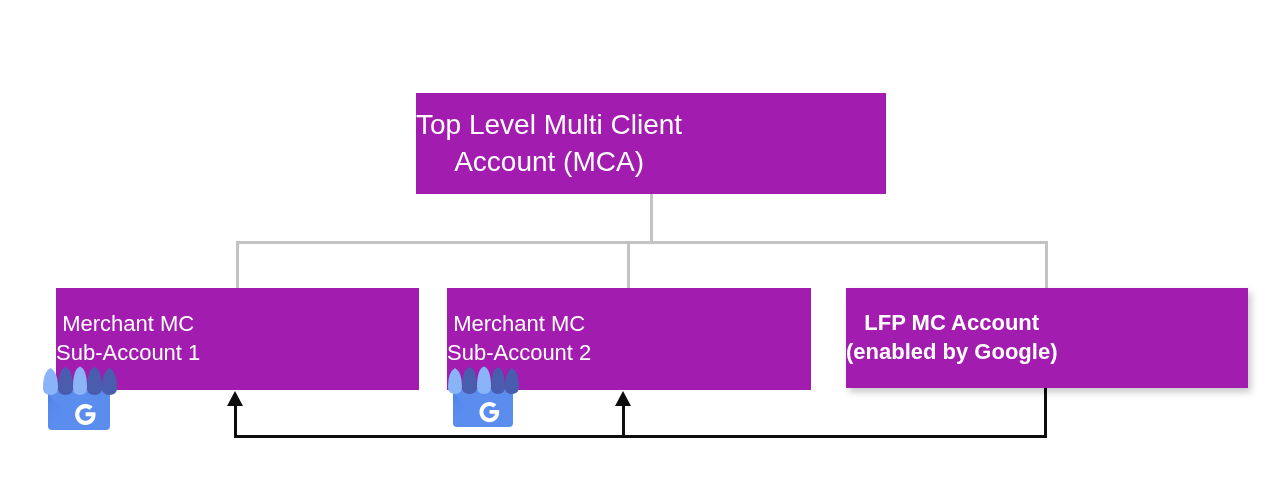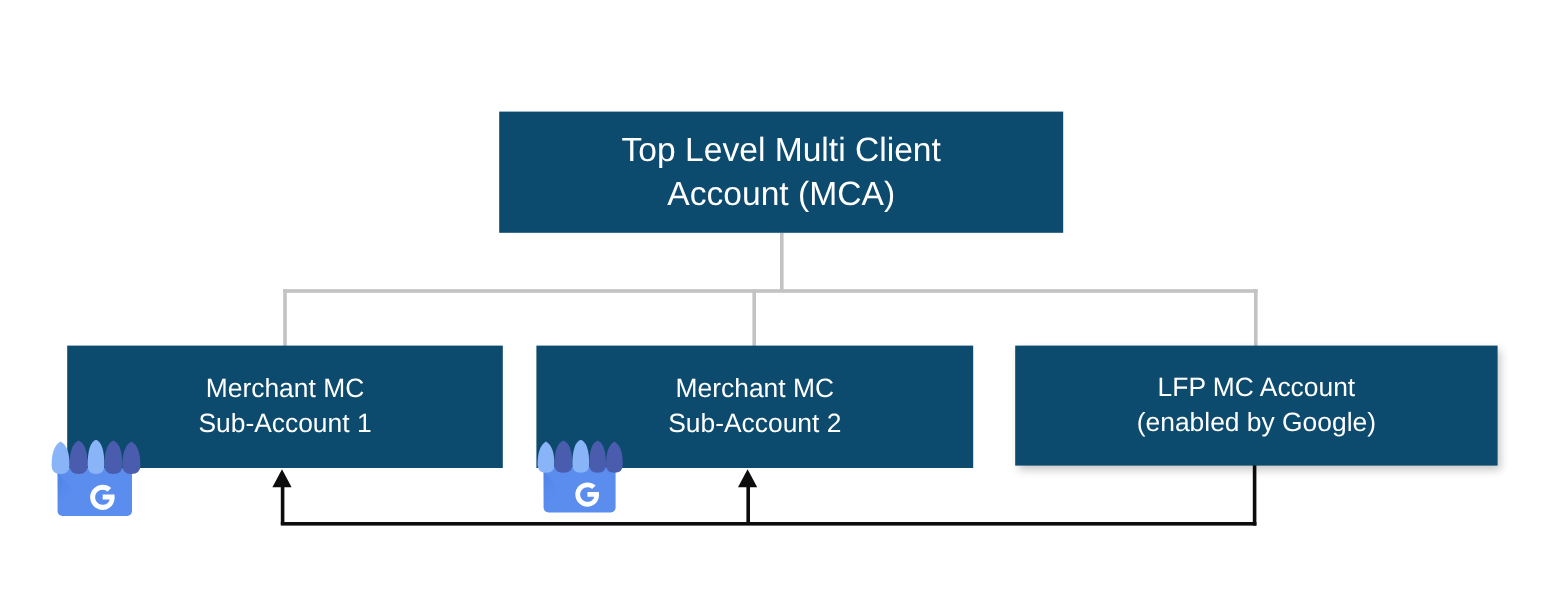--- a/index.html
+++ b/index.html
@@ -12,25 +12,25 @@
     width: 1286px;
     height: 501px;
     background: #ffffff;
     font-family: "Liberation Sans", sans-serif;
     overflow: hidden;
   }
 
   
   .node {
     position: absolute;
-    background: #0c4a6e;
+    background: #a21caf;
     color: #ffffff;
     display: flex;
     align-items: center;
-    justify-content: center;
+    justify-content: flex-start;
     text-align: center;
     box-sizing: border-box;
     line-height: 1.3;
     z-index: 4;
   }
   .node .label {
     white-space: pre-line;
     display: block;
   }
 
@@ -55,20 +55,21 @@
     height: 102px;
     font-size: 22px;
   }
   #node-lfp {
     left: 846px;
     top: 288px;
     width: 402px;
     height: 100px;
     font-size: 22px;
     box-shadow: 3px 4px 7px rgba(0,0,0,0.22);
+    font-weight: bold;
   }
 
   
   .gline {
     position: absolute;
     background: #c3c3c3;
     z-index: 1;
   }
   #gl-stem     { left: 650px; top: 194px; width: 3px;   height: 49px; }
   #gl-bus      { left: 236px; top: 241px; width: 812px; height: 3px; }

